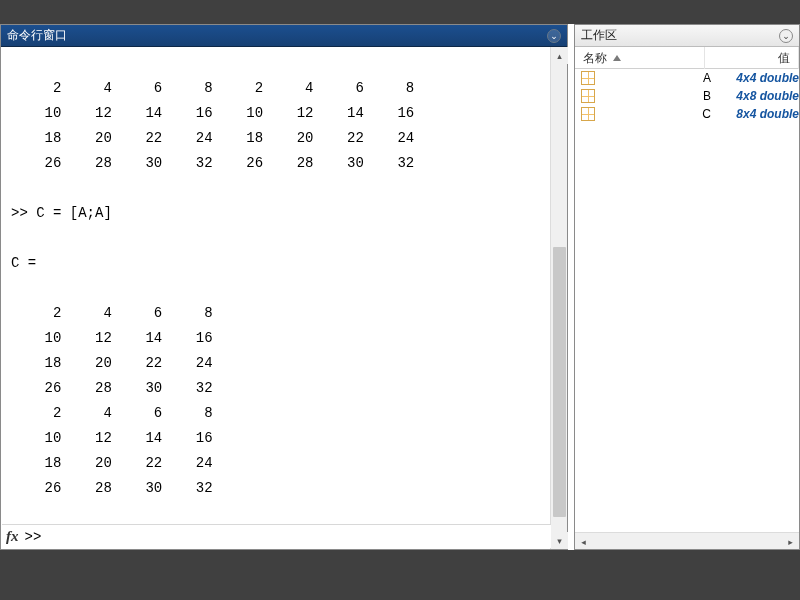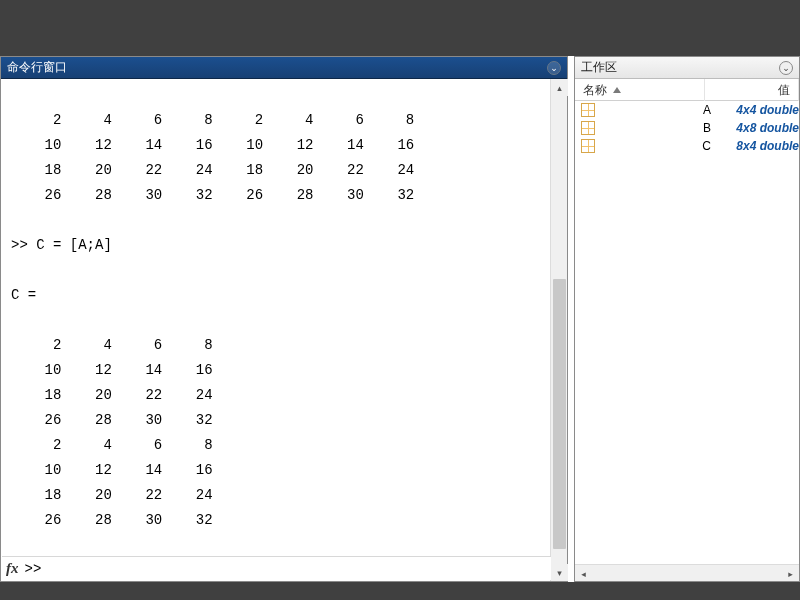--- a/index.html
+++ b/index.html
@@ -5,21 +5,20 @@
   * { box-sizing: border-box; margin: 0; padding: 0; }
   html, body { width: 800px; height: 600px; overflow: hidden; font-family: "Microsoft YaHei", "SimSun", sans-serif; }
   body { background: #404040; display: flex; flex-direction: column; }
 
   .outer {
     position: absolute;
     left: 0; top: 24px;
     width: 800px; height: 526px;
     display: flex;
     background: #fff;
-    margin-top: 32px;
   }
 
   
   .panel {
     display: flex; flex-direction: column;
     border: 1px solid #8a8a8a;
   }
   .panel-title {
     height: 22px;
     background: linear-gradient(#1b4f8f, #174074);

